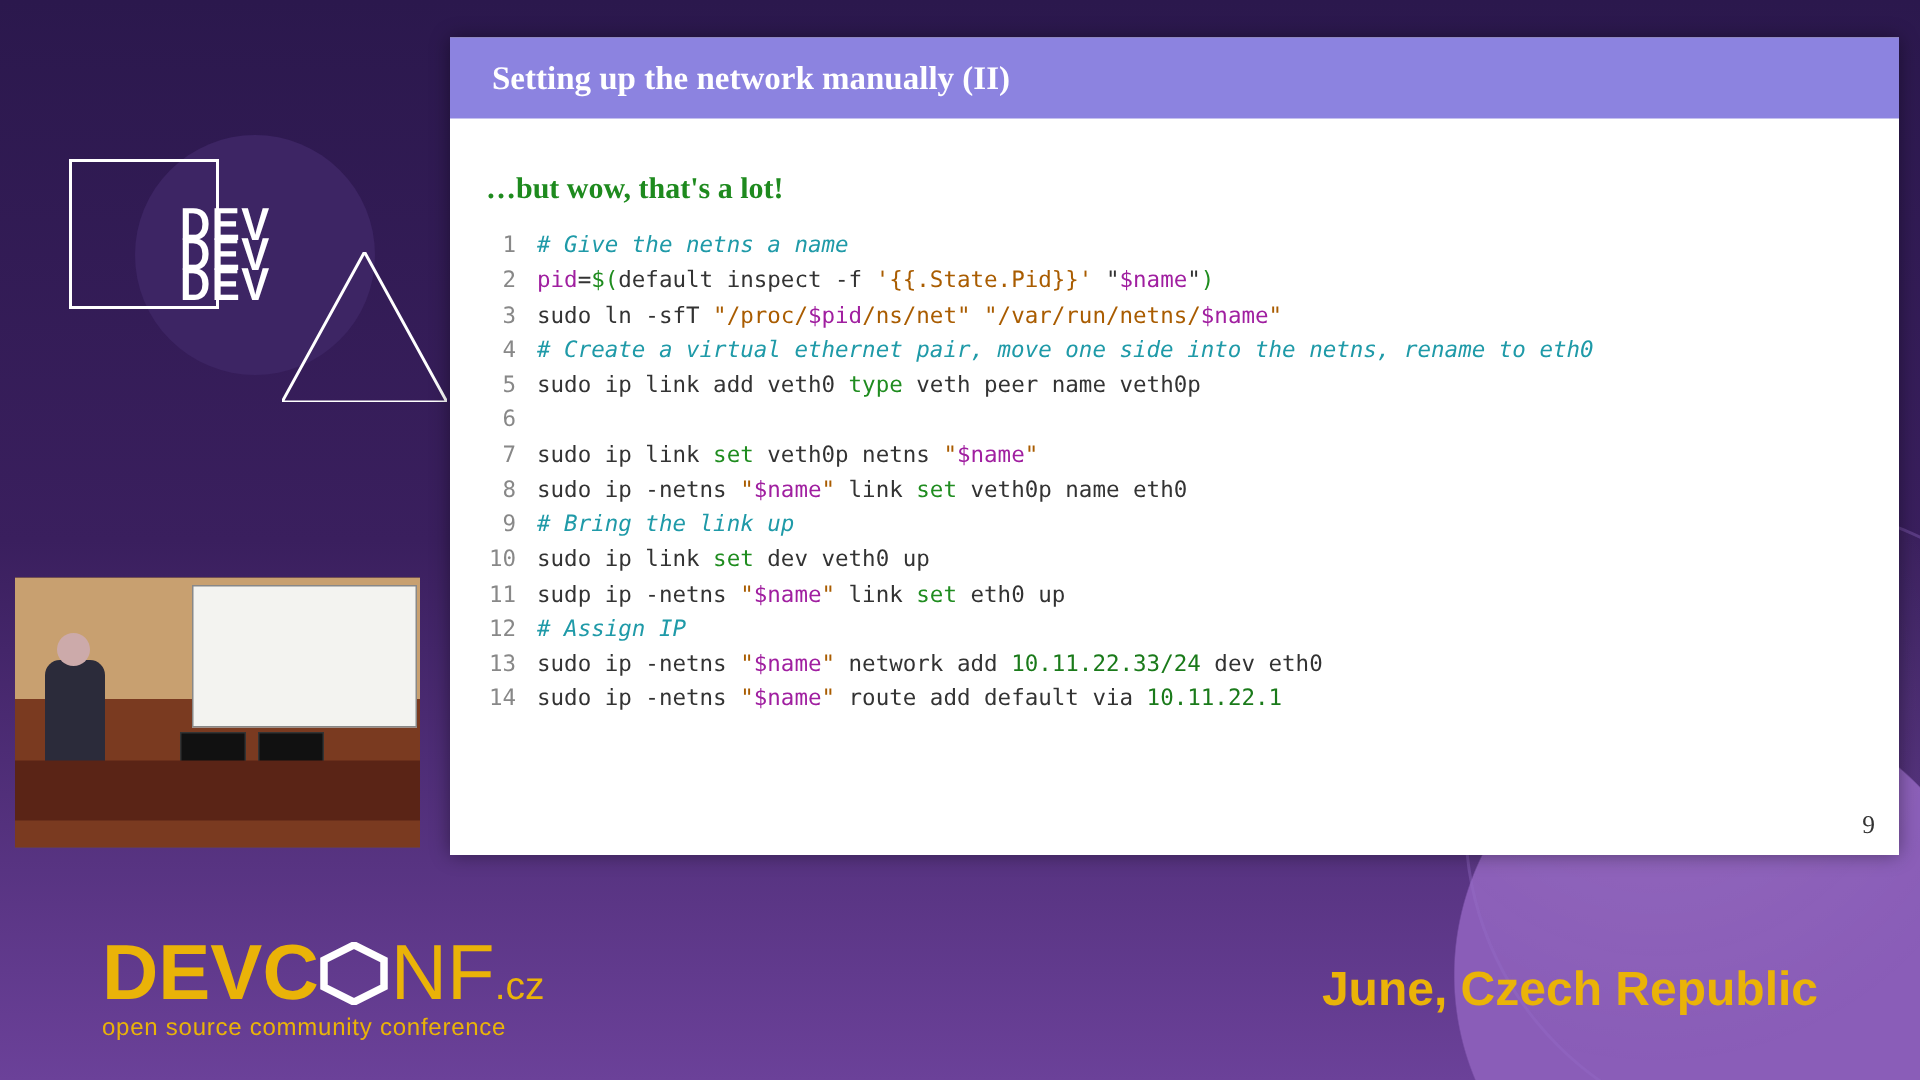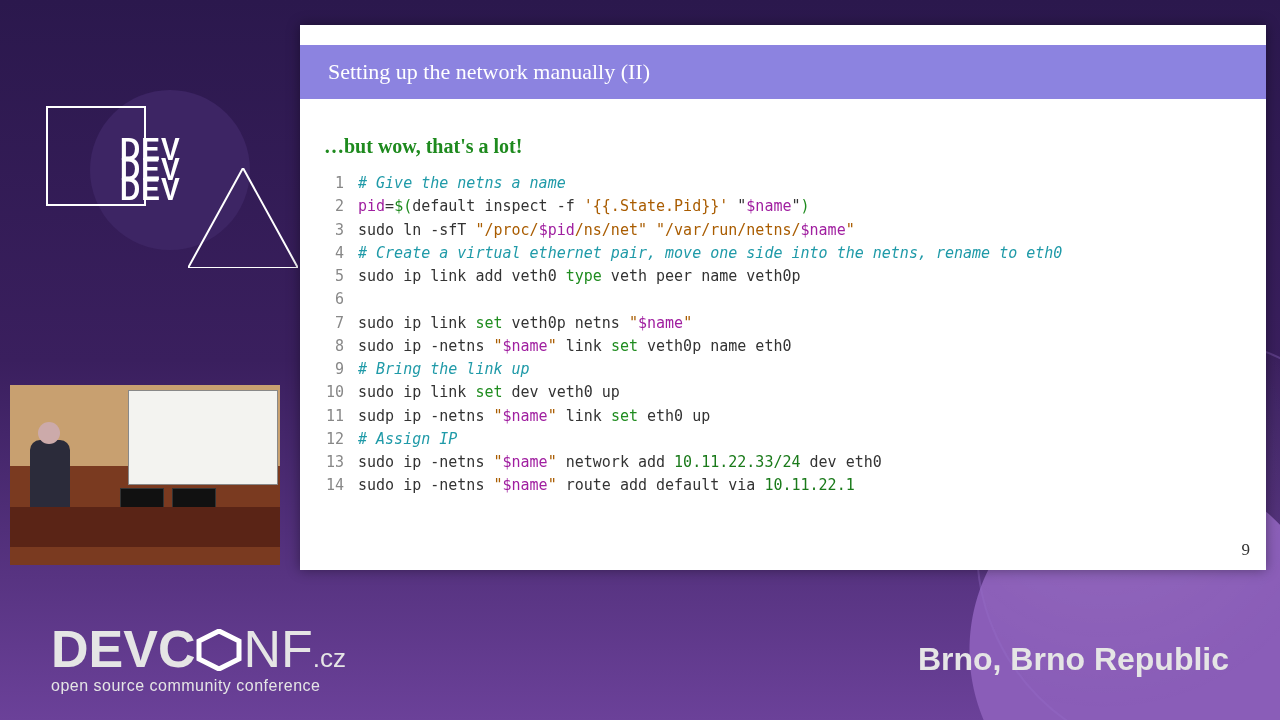--- a/index.html
+++ b/index.html
@@ -77,23 +77,22 @@
     left:300px; top:25px;
     width:966px; height:545px;
     background:#fff;
     box-shadow: 0 0 12px rgba(0,0,0,0.4);
   }
   .slide-header{
     background:#8c83e0;
     color:#fff;
     padding:14px 28px;
     font-family: Georgia, 'Times New Roman', serif;
-    font-weight:normal;
+    font-weight:bold;
     font-size:22px;
-    margin-top:20px;
   }
   .slide-body{
     padding: 36px 50px 10px 24px;
   }
   .subhead{
     color:#1e8a1e;
     font-family: Georgia, 'Times New Roman', serif;
     font-weight:bold;
     font-size:20px;
     margin-bottom:14px;
@@ -125,22 +124,22 @@
     font-size:17px;
     color:#333;
   }
 
   .footer{
     position:absolute;
     left:0; right:0; bottom:0;
     height:122px;
     display:flex;
     align-items:center;
-    padding:0 51px;
-    color:#e5e5e5;
+    padding:0 68px;
+    color:#eab308;
   }
   .brand{
     display:flex; flex-direction:column;
   }
   .brand-main{
     font-size:52px;
     font-weight:900;
     letter-spacing:0px;
     font-family: Arial Black, Arial, sans-serif;
     line-height:1;
@@ -257,15 +256,15 @@
 <div class="footer">
   <div class="brand">
     <div class="brand-main">
       <span>DEVC</span><svg width="48" height="42" viewBox="0 0 48 42" style="vertical-align:-4px">
           <polygon points="24,2 44,12 44,30 24,40 4,30 4,12" fill="none" stroke="#fff" stroke-width="5"></polygon>
         </svg><span class="thin">NF</span><span class="cz">.cz</span>
     </div>
     <div class="brand-sub">open source community conference</div>
   </div>
   <div class="event">
-    <div>Brno, Brno Republic</div>
+    <div>June, Czech Republic</div>
   </div>
 </div>
 
 </body></html>

